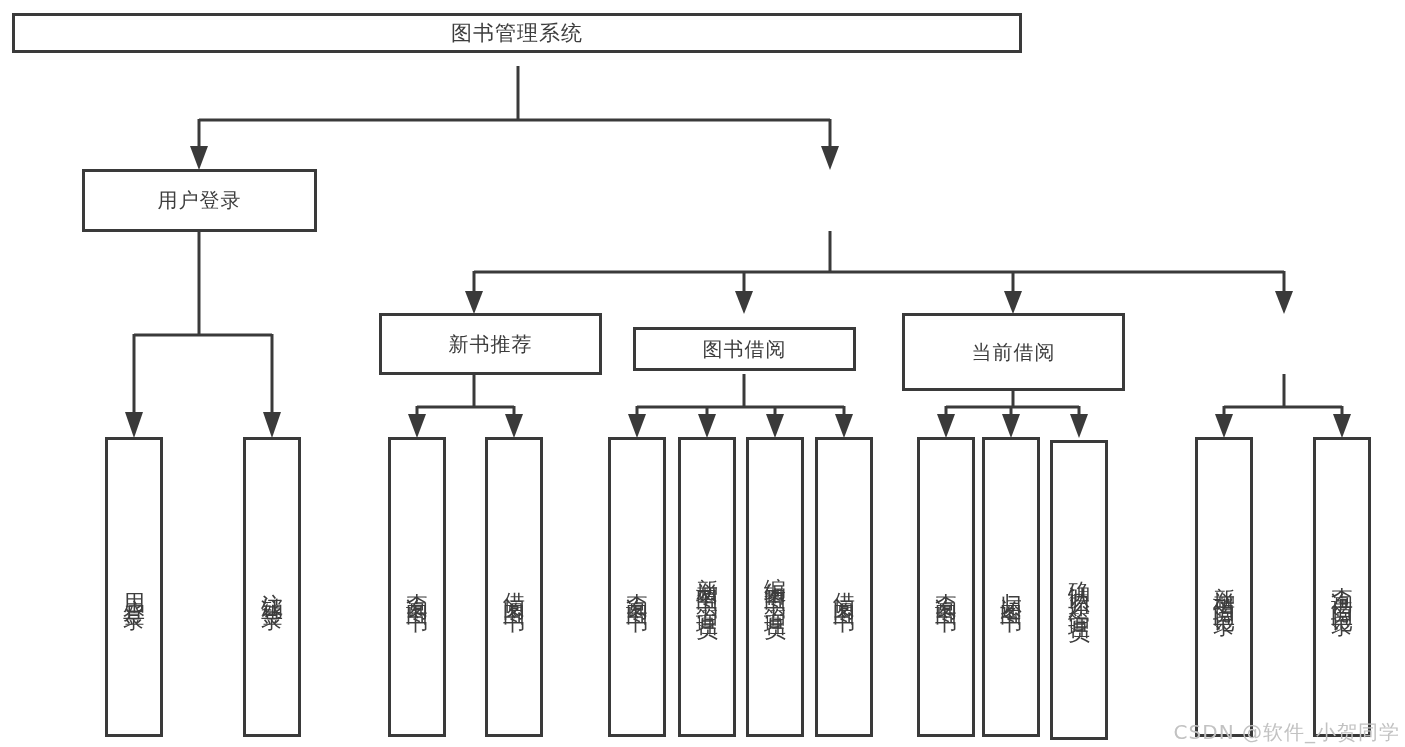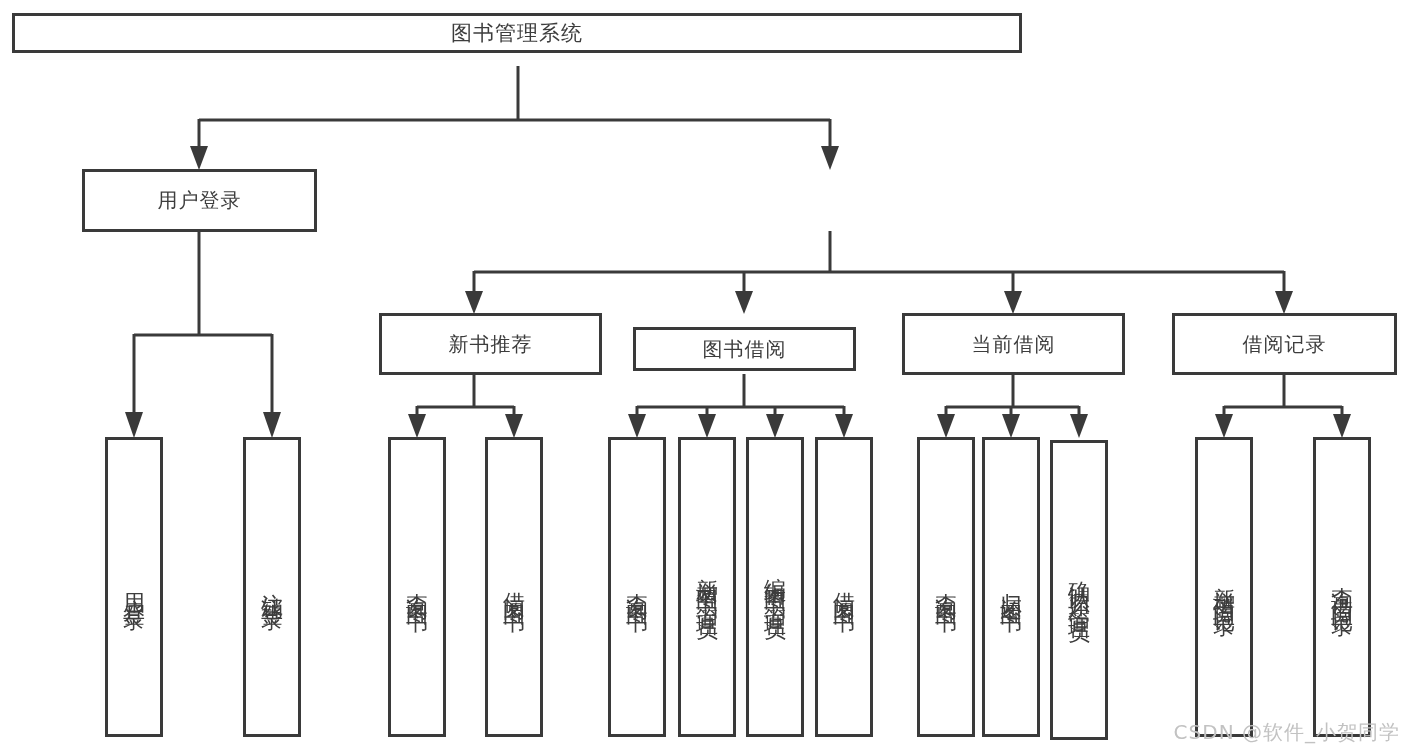--- a/index.html
+++ b/index.html
@@ -122,22 +122,21 @@
       <polygon points="1333,414 1351,414 1342,438"></polygon>
     </g>
   </svg>
 
   <div class="node root" style="left:12px;top:13px;width:1010px;height:40px;">图书管理系统</div>
 
   <div class="node" style="left:82px;top:169px;width:235px;height:63px;">用户登录</div>
 
   <div class="node" style="left:363px;top:313px;width:223px;height:62px;margin-left:16px;">新书推荐</div>
   <div class="node" style="left:633px;top:327px;width:223px;height:44px;">图书借阅</div>
-  <div class="node" style="left:902px;top:313px;width:223px;height:62px;">当前借阅</div>
-  <div class="node" style="left:1172px;top:313px;width:225px;height:62px;">借阅记录</div>
+  <div class="node" style="left:902px;top:313px;width:223px;height:78px;">当前借阅</div>
 
   <div class="node vnode" style="left:105px;top:437px;width:58px;height:300px;">用户登录</div>
   <div class="node vnode" style="left:243px;top:437px;width:58px;height:300px;">注销登录</div>
 
   <div class="node vnode" style="left:388px;top:437px;width:58px;height:300px;">查询图书</div>
   <div class="node vnode" style="left:485px;top:437px;width:58px;height:300px;">借阅图书</div>
 
   <div class="node vnode" style="left:608px;top:437px;width:58px;height:300px;">查询图书</div>
   <div class="node vnode" style="left:678px;top:437px;width:58px;height:300px;">新增图书（管理员）</div>
   <div class="node vnode" style="left:746px;top:437px;width:58px;height:300px;">编辑图书（管理员）</div>

